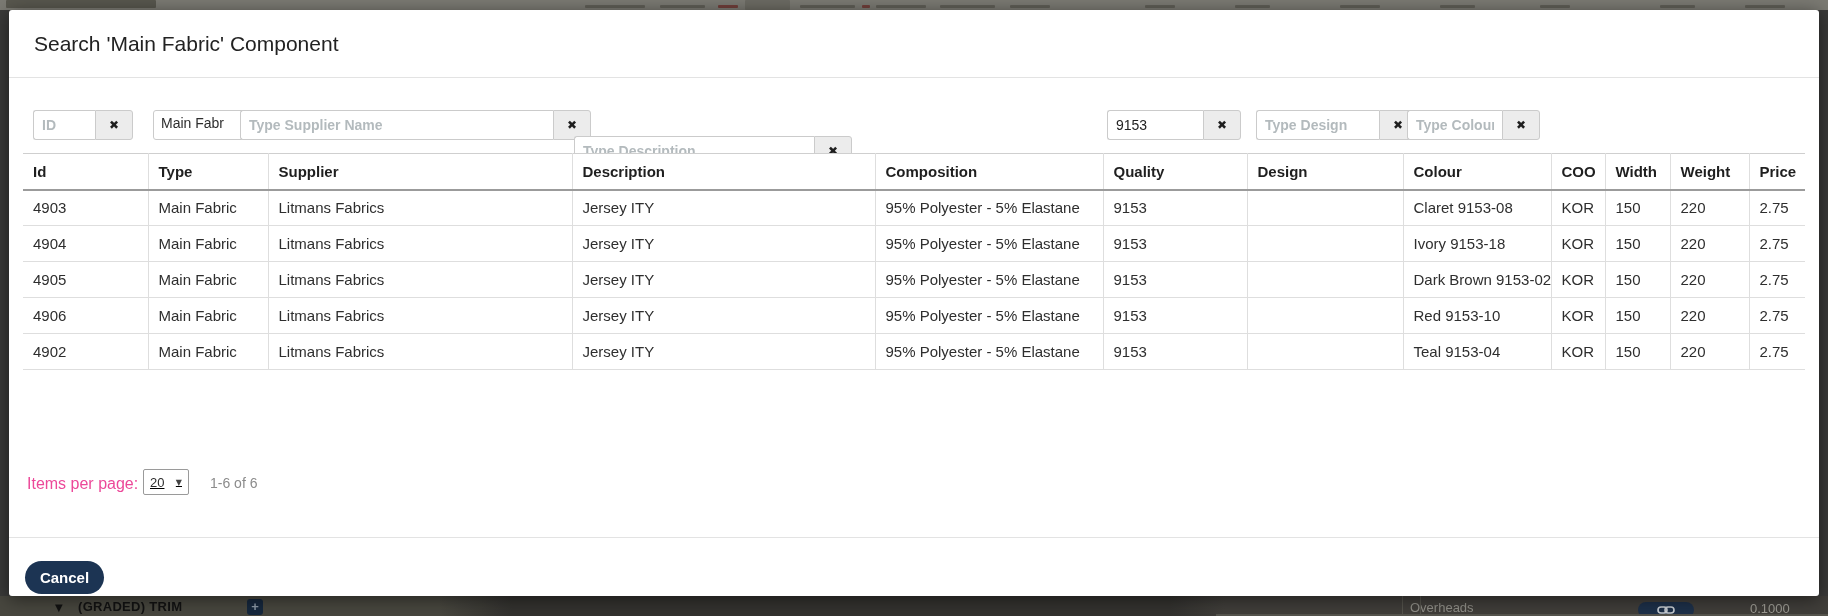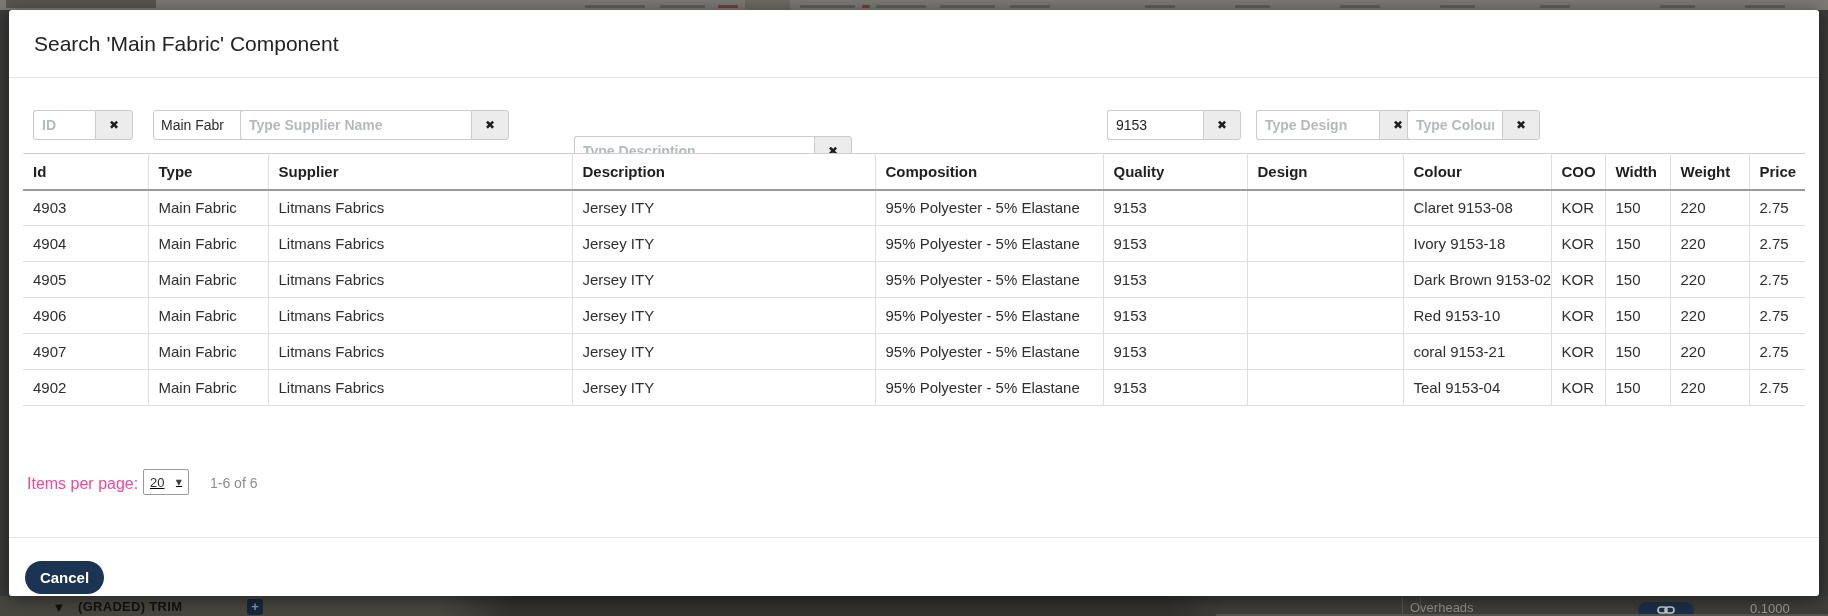--- a/index.html
+++ b/index.html
@@ -32,21 +32,21 @@
   
   .fgroup { position:absolute; top:100px; height:30px; display:flex; }
   .finput { flex:1; min-width:0; height:30px; border:1px solid #cbcbcb; border-right:none;
     border-radius:3px 0 0 3px; padding:0 8px; font-size:14px; color:#222;
     font-family:"Liberation Sans","DejaVu Sans",sans-serif; outline:none; }
   .finput::placeholder { color:#b3babd; font-weight:700; opacity:1; }
   .fclear { width:38px; height:30px; background:#ececec; border:1px solid #cbcbcb;
     border-radius:0 3px 3px 0; cursor:pointer; display:flex; align-items:center; justify-content:center; }
   .fclear span { font-family:"DejaVu Sans",sans-serif; font-size:12px; color:#1e1e1e; font-weight:700; }
   .fselect { position:absolute; top:100px; height:30px; background:#fff; border:1px solid #cbcbcb; border-radius:3px;
-    display:flex; align-items:center; justify-content:space-between; padding:2px 7px; cursor:pointer; }
+    display:flex; align-items:flex-end; justify-content:space-between; padding:8px 7px; cursor:pointer; }
   .fselect .val { font-size:14px; color:#2d2d2d; white-space:nowrap; overflow:hidden; }
   .caret { font-family:"DejaVu Sans",sans-serif; font-size:8px; color:#444; margin-left:6px; }
 
   
   .table-wrap { position:absolute; left:14px; top:143px; width:1782px; }
   table.results { border-collapse:collapse; table-layout:fixed; width:1782px; border-top:1px solid #cfcfcf; }
   table.results th { text-align:left; font-size:15px; font-weight:700; color:#1f1f1f; height:36px;
     padding:0 10px; border-bottom:2px solid #9b9b9b; border-right:1px solid #dedede; background:#fff; }
   table.results td { font-size:15px; color:#2e2e2e; height:36px; padding:0 10px;
     border-bottom:1px solid #dedede; border-right:1px solid #dedede; white-space:nowrap; overflow:hidden; }
@@ -130,21 +130,21 @@
       <button class="fclear">
           <span>✖</span>
         </button>
     </div>
 
     <div class="fselect" style="left:144px;width:102px;">
       <span class="val">Main Fabr</span>
       <span class="caret">▼</span>
     </div>
 
-    <div class="fgroup" style="left:231px;width:269px;">
+    <div class="fgroup" style="left:231px;width:351px;">
       <input class="finput" placeholder="Type Supplier Name" style="">
       <button class="fclear">
           <span>✖</span>
         </button>
     </div>
 
     <div class="fgroup" style="left:565px;width:278px;margin-top:26px;">
       <input class="finput" placeholder="Type Description" style="">
       <button class="fclear">
           <span>✖</span>
@@ -241,34 +241,20 @@
               <td>95% Polyester - 5% Elastane</td>
               <td>9153</td>
               <td></td>
               <td>Red 9153-10</td>
               <td>KOR</td>
               <td>150</td>
               <td>220</td>
               <td>2.75</td>
             </tr>
             <tr>
-              <td>4907</td>
-              <td>Main Fabric</td>
-              <td>Litmans Fabrics</td>
-              <td>Jersey ITY</td>
-              <td>95% Polyester - 5% Elastane</td>
-              <td>9153</td>
-              <td></td>
-              <td>coral 9153-21</td>
-              <td>KOR</td>
-              <td>150</td>
-              <td>220</td>
-              <td>2.75</td>
-            </tr>
-            <tr>
               <td>4902</td>
               <td>Main Fabric</td>
               <td>Litmans Fabrics</td>
               <td>Jersey ITY</td>
               <td>95% Polyester - 5% Elastane</td>
               <td>9153</td>
               <td></td>
               <td>Teal 9153-04</td>
               <td>KOR</td>
               <td>150</td>

